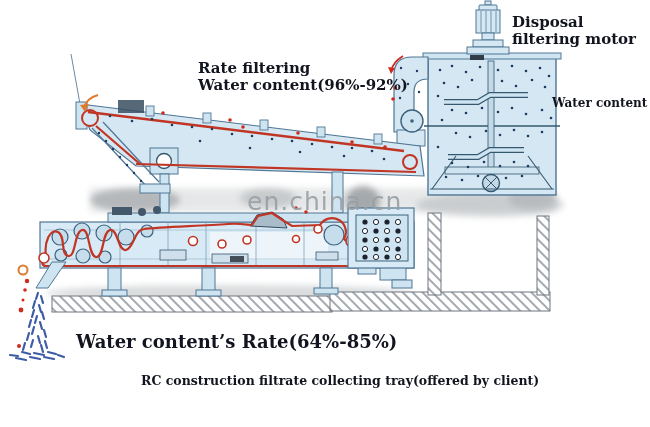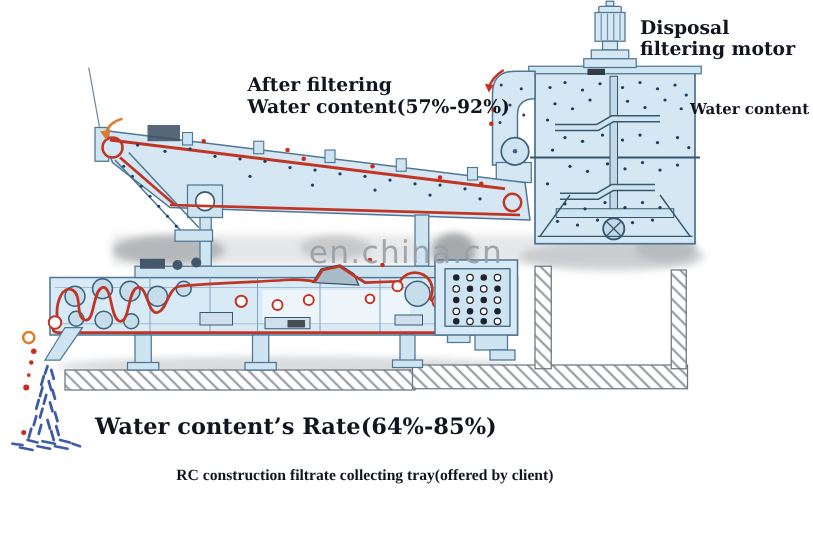--- a/index.html
+++ b/index.html
@@ -341,30 +341,30 @@
           <line x1="16" y1="358" x2="26" y2="360"></line>
       <line x1="30" y1="357" x2="40" y2="359"></line>
           <line x1="44" y1="357" x2="54" y2="359"></line>
     </g>
   </g>
 </svg>
 
 <div id="watermark">en.china.cn</div>
 
 <div class="lbl lbl-lg" style="left:198px;top:60px;">
-  <div>After filtering</div>
-  <div>Water content(57%-92%)</div>
+  <div>Rate filtering</div>
+  <div>Water content(96%-92%)</div>
 </div>
 
 <div class="lbl lbl-lg" style="left:512px;top:14px;">
   <div>Disposal</div>
   <div>filtering motor</div>
 </div>
 
-<div class="lbl lbl-sm" style="left:552px;top:80px;">
+<div class="lbl lbl-sm" style="left:552px;top:96px;">
   <div>Water content</div>
 </div>
 
 <div class="lbl" style="left:76px;top:331px;font-size:18px;">Water content’s Rate(64%-85%)</div>
 
-<div class="lbl lbl-cap" style="left:141px;top:373px;font-family:Liberation Serif, serif;">RC construction filtrate collecting tray(offered by client)</div>
+<div class="lbl lbl-cap" style="left:141px;top:373px;">RC construction filtrate collecting tray(offered by client)</div>
 
 </div>
 
 </body></html>

